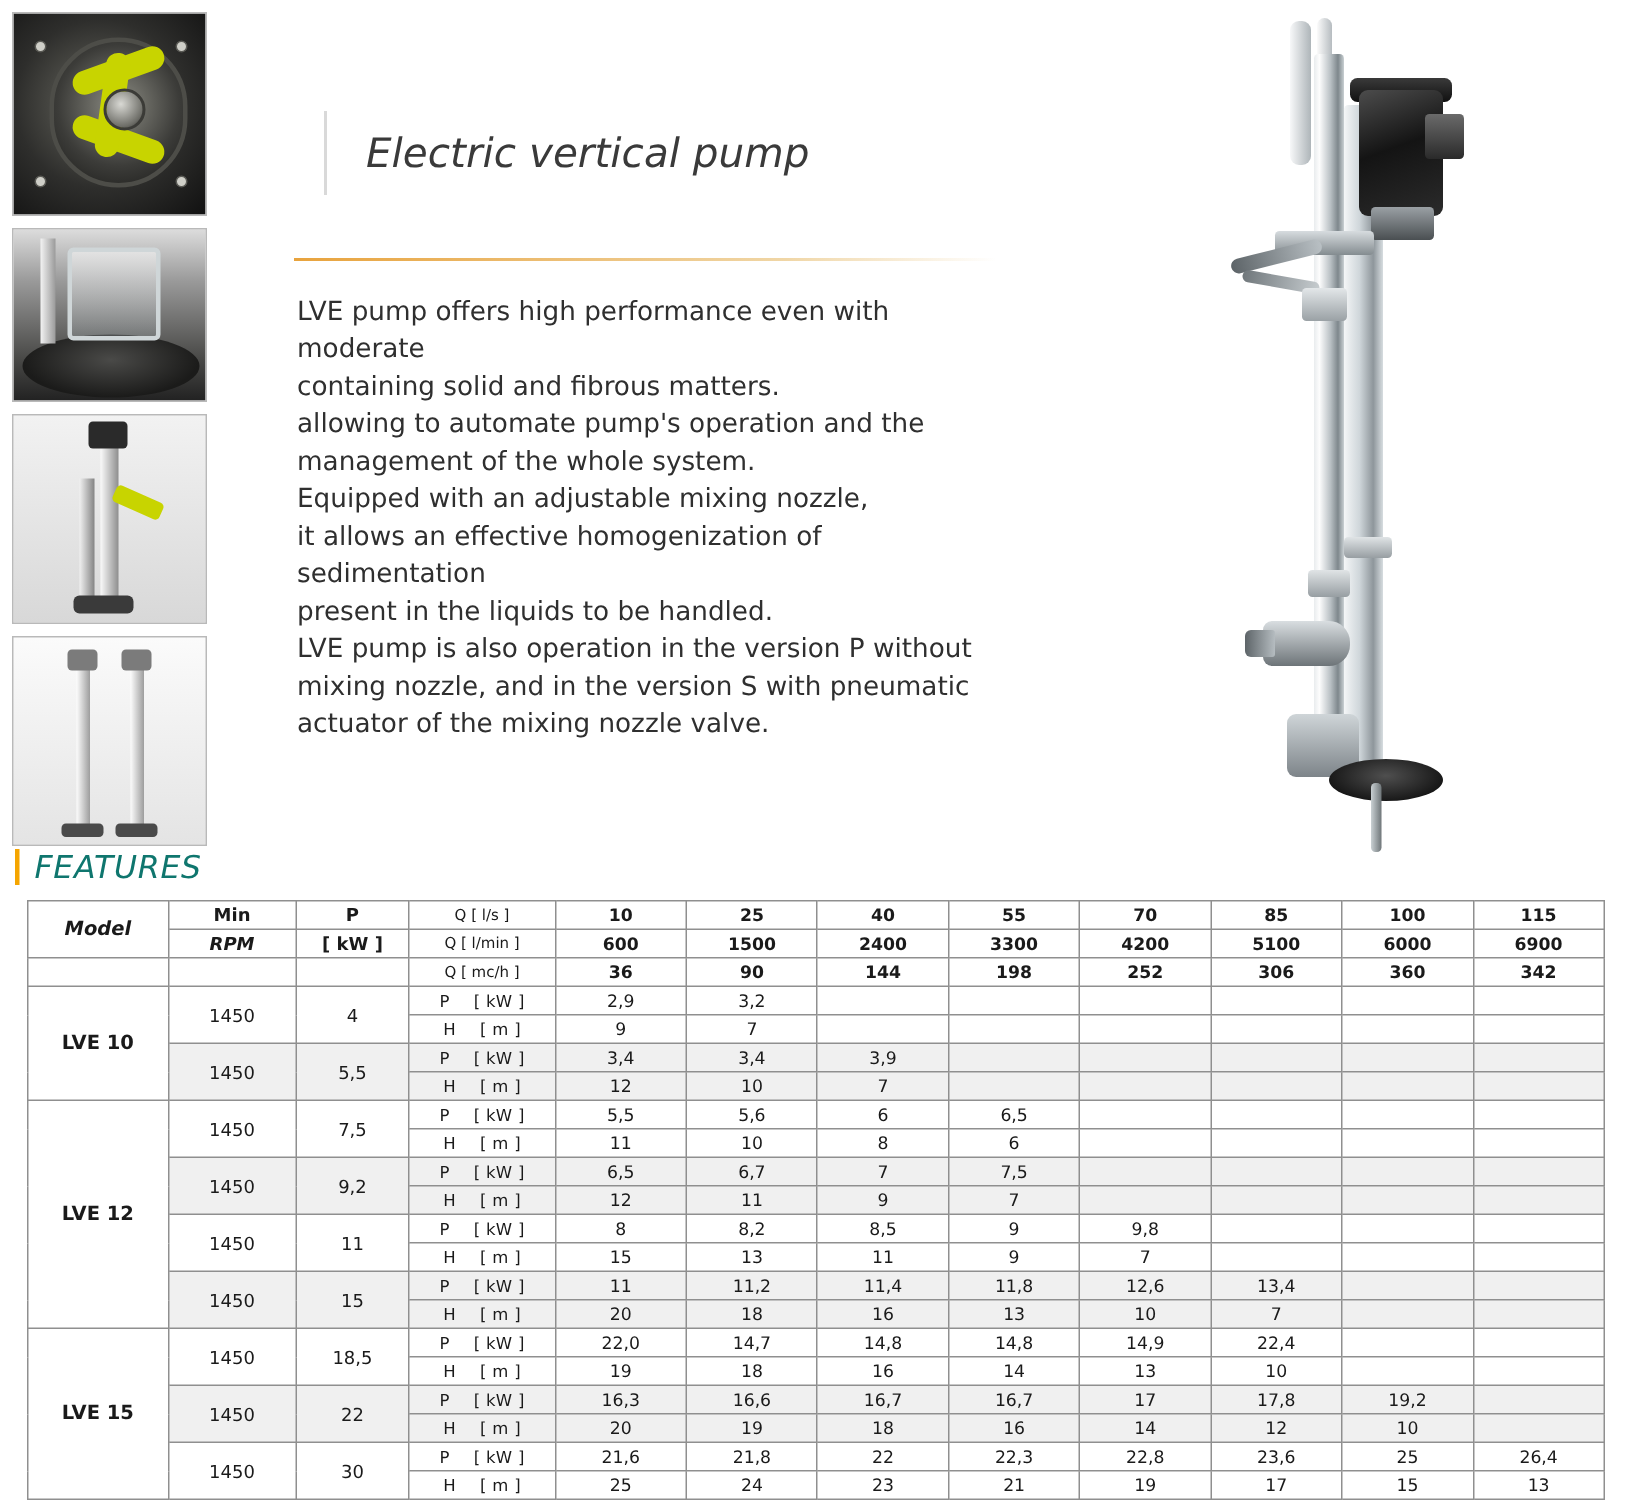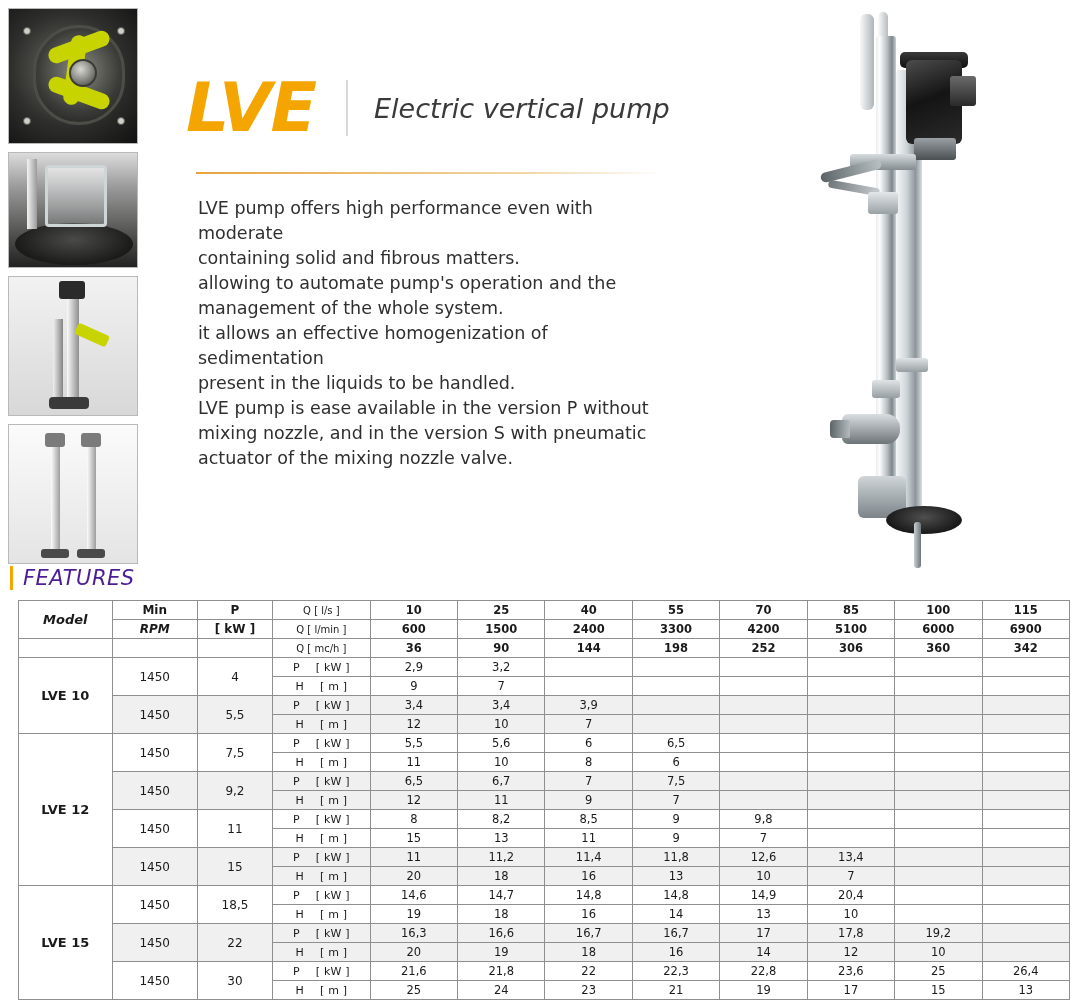--- a/index.html
+++ b/index.html
@@ -236,21 +236,21 @@
 
   
   .features {
     position: absolute;
     left: 10px; top: 566px;
     display: flex; align-items: center; gap: 10px;
   }
   .features-bar { width: 3px; height: 24px; background: #F5A500; }
   .features-label {
     font-family: "DejaVu Sans", sans-serif;
-    font-size: 21px; font-style: italic; color: #4c1d95;
+    font-size: 21px; font-style: italic; color: #0f766e;
     letter-spacing: 0.5px;
   }
 
   
   .table-wrap {
     position: absolute;
     left: 18px; top: 600px;
     width: 1052px;
   }
   table.spec {
@@ -333,34 +333,34 @@
       <div class="t4-p a"></div>
       <div class="t4-p b"></div>
       <div class="t4-h a"></div>
       <div class="t4-h b"></div>
       <div class="t4-f a"></div>
       <div class="t4-f b"></div>
     </div>
   </div>
 
   <div class="title-row">
-    <div class="lve-title">LVE</div>
     <div class="title-sep"></div>
     <div class="subtitle">Electric vertical pump</div>
   </div>
   <div class="title-underline"></div>
 
   <div class="body-copy">
     <p>LVE pump offers high performance even with moderate</p>
     <p>containing solid and fibrous matters.</p>
     <p>allowing to automate pump's operation and the</p>
     <p>management of the whole system.</p>
+    <p>Equipped with an adjustable mixing nozzle,</p>
     <p>it allows an effective homogenization of sedimentation</p>
     <p>present in the liquids to be handled.</p>
-    <p>LVE pump is ease available in the version P without</p>
+    <p>LVE pump is also operation in the version P without</p>
     <p>mixing nozzle, and in the version S with pneumatic</p>
     <p>actuator of the mixing nozzle valve.</p>
   </div>
 
   <div class="product">
     <div class="pp tube-top"></div>
     <div class="pp tube-top2"></div>
     <div class="pp shaft-long"></div>
     <div class="pp shaft-long2"></div>
     <div class="pp motor-cap"></div>
@@ -587,26 +587,26 @@
             <td class="band">10</td>
             <td class="band">7</td>
             <td class="band"></td>
             <td class="band"></td>
           </tr>
           <tr>
             <td class="model-cell" rowspan="6">LVE 15</td>
             <td class="rpm-cell" rowspan="2">1450</td>
             <td class="pw-cell" rowspan="2">18,5</td>
             <td class="rowlab">P<span class="unit">[ kW ]</span></td>
-            <td class="">14,6</td>
+            <td class="">22,0</td>
             <td class="">14,7</td>
             <td class="">14,8</td>
             <td class="">14,8</td>
             <td class="">14,9</td>
-            <td class="">20,4</td>
+            <td class="">22,4</td>
             <td class=""></td>
             <td class=""></td>
           </tr>
           <tr>
             <td class="rowlab">H<span class="unit">[ m ]</span></td>
             <td class="">19</td>
             <td class="">18</td>
             <td class="">16</td>
             <td class="">14</td>
             <td class="">13</td>

